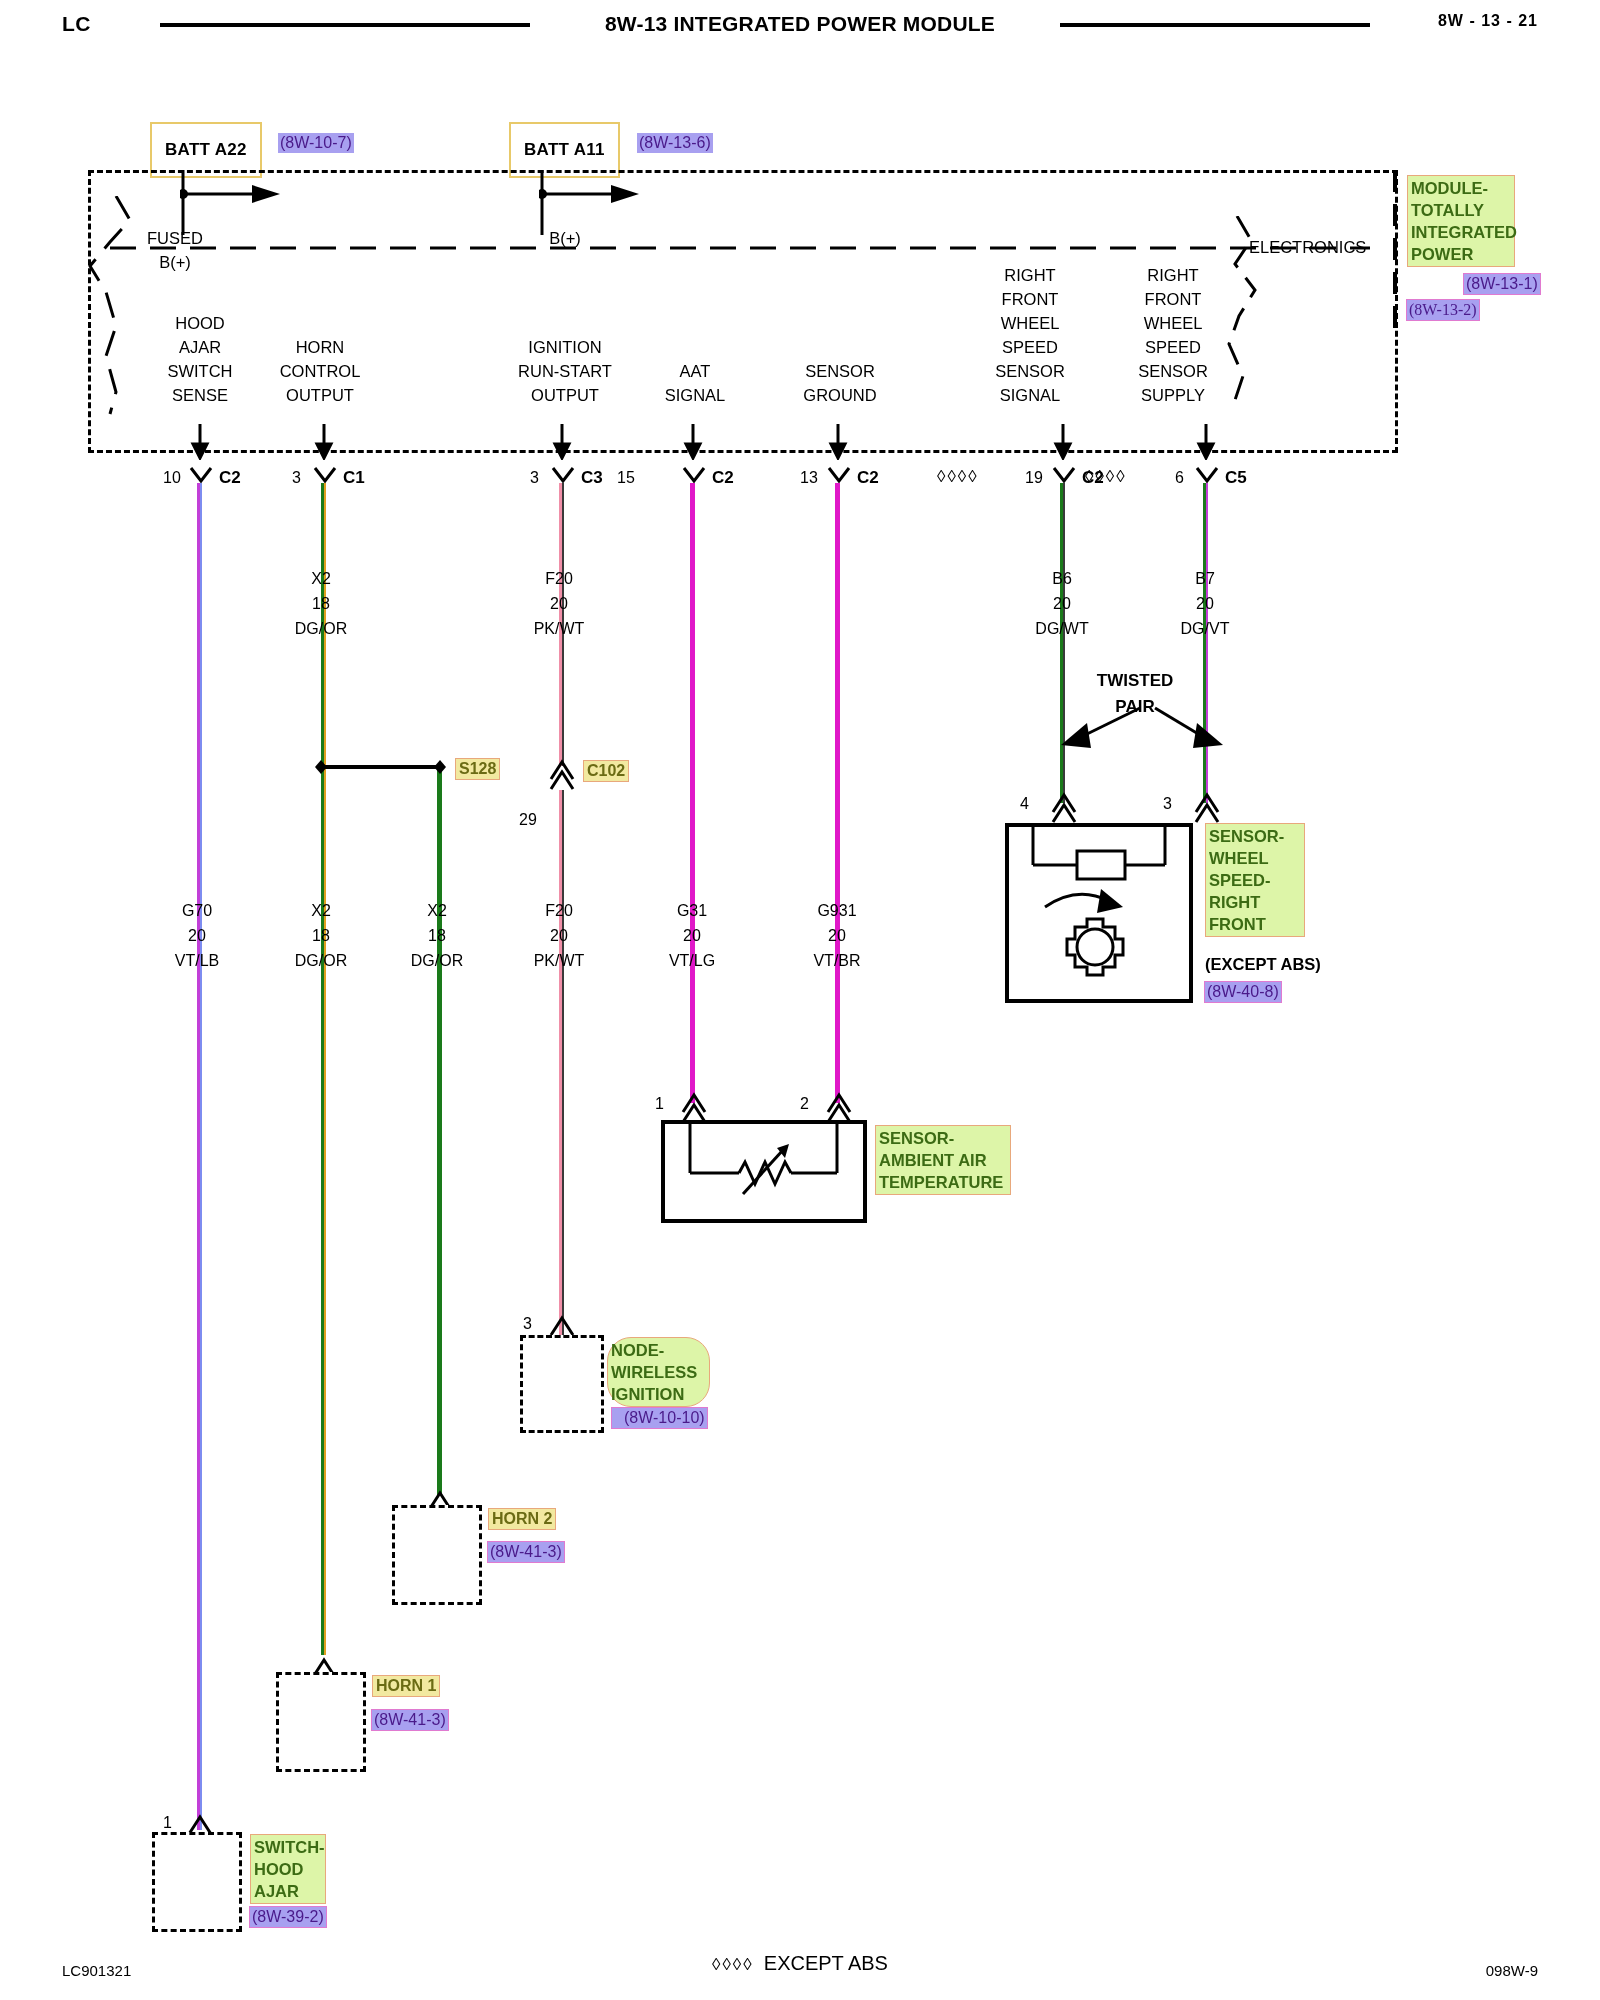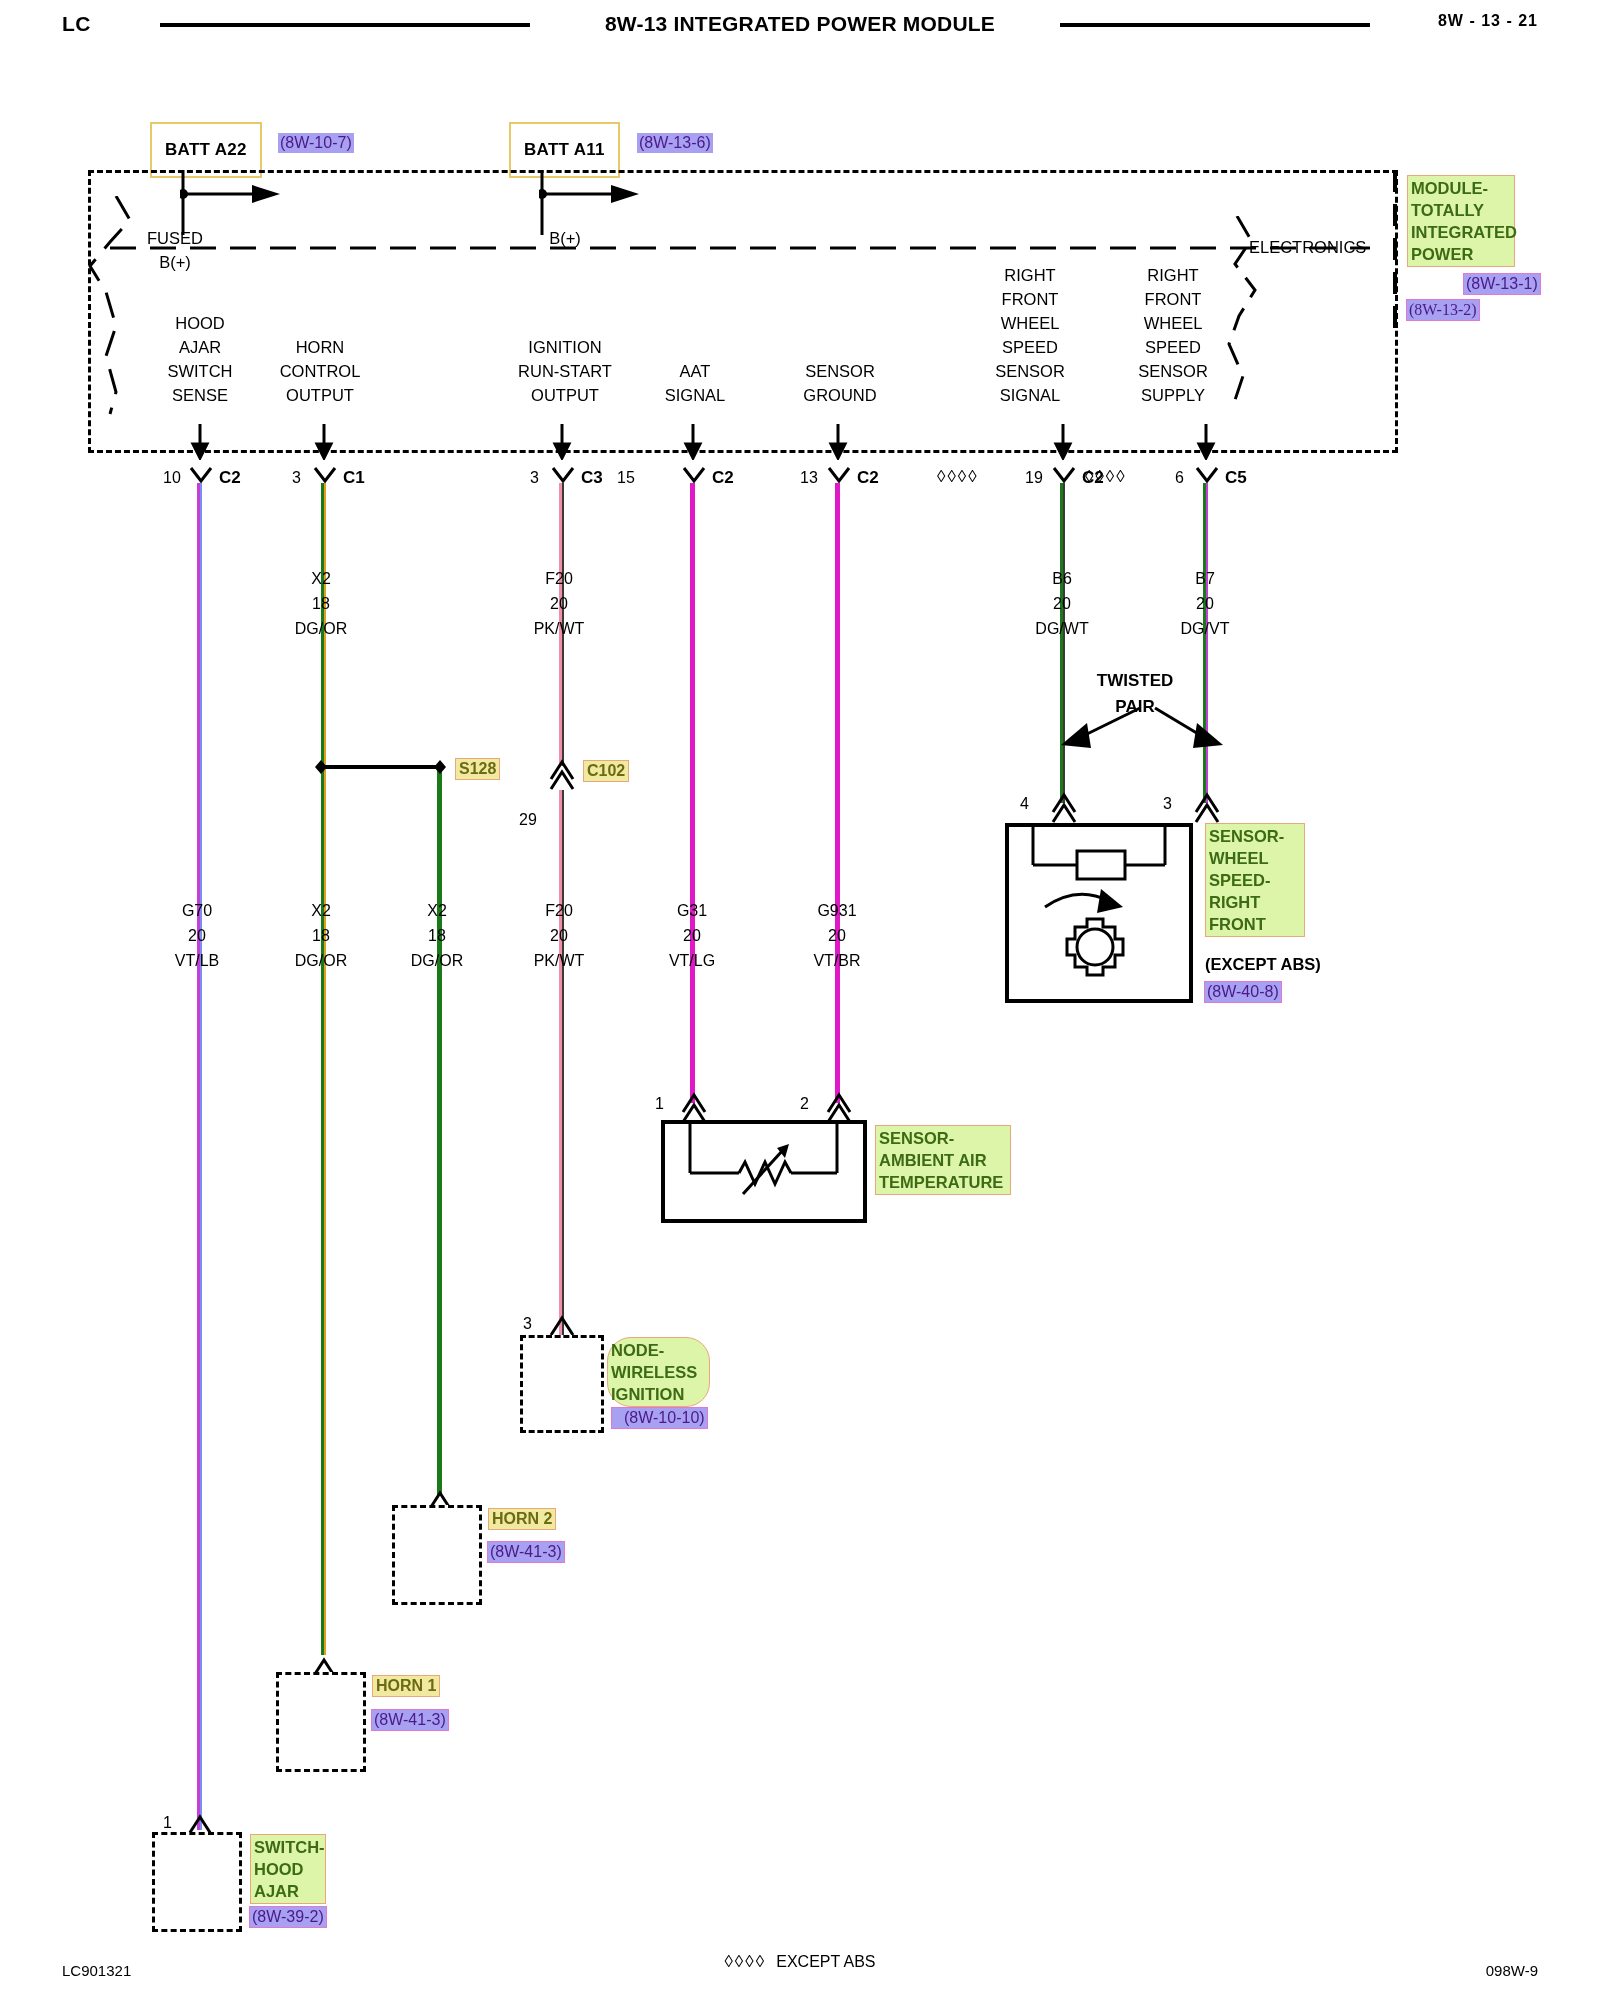--- a/index.html
+++ b/index.html
@@ -406,16 +406,16 @@
 <div class="dashbox" style="left:152px;top:1832px;width:90px;height:100px;"></div>
 <div class="abs greenlbl" style="left:250px;top:1834px;width:68px;">
   <div>SWITCH-</div>
   <div>HOOD</div>
   <div>AJAR</div>
 </div>
 <div class="abs ref-pink" style="left:250px;top:1907px;">(8W-39-2)</div>
 
 <div class="abs" id="ft-mid">
   <span class="dia">◊◊◊◊</span>
-  <span style="font-size:16px;margin-left:6px;">EXCEPT ABS</span>
+  <span style="font-size:20px;margin-left:6px;">EXCEPT ABS</span>
 </div>
 <div class="abs" id="ft-left">LC901321</div>
 <div class="abs" id="ft-right">098W-9</div>
 
 </body></html>

